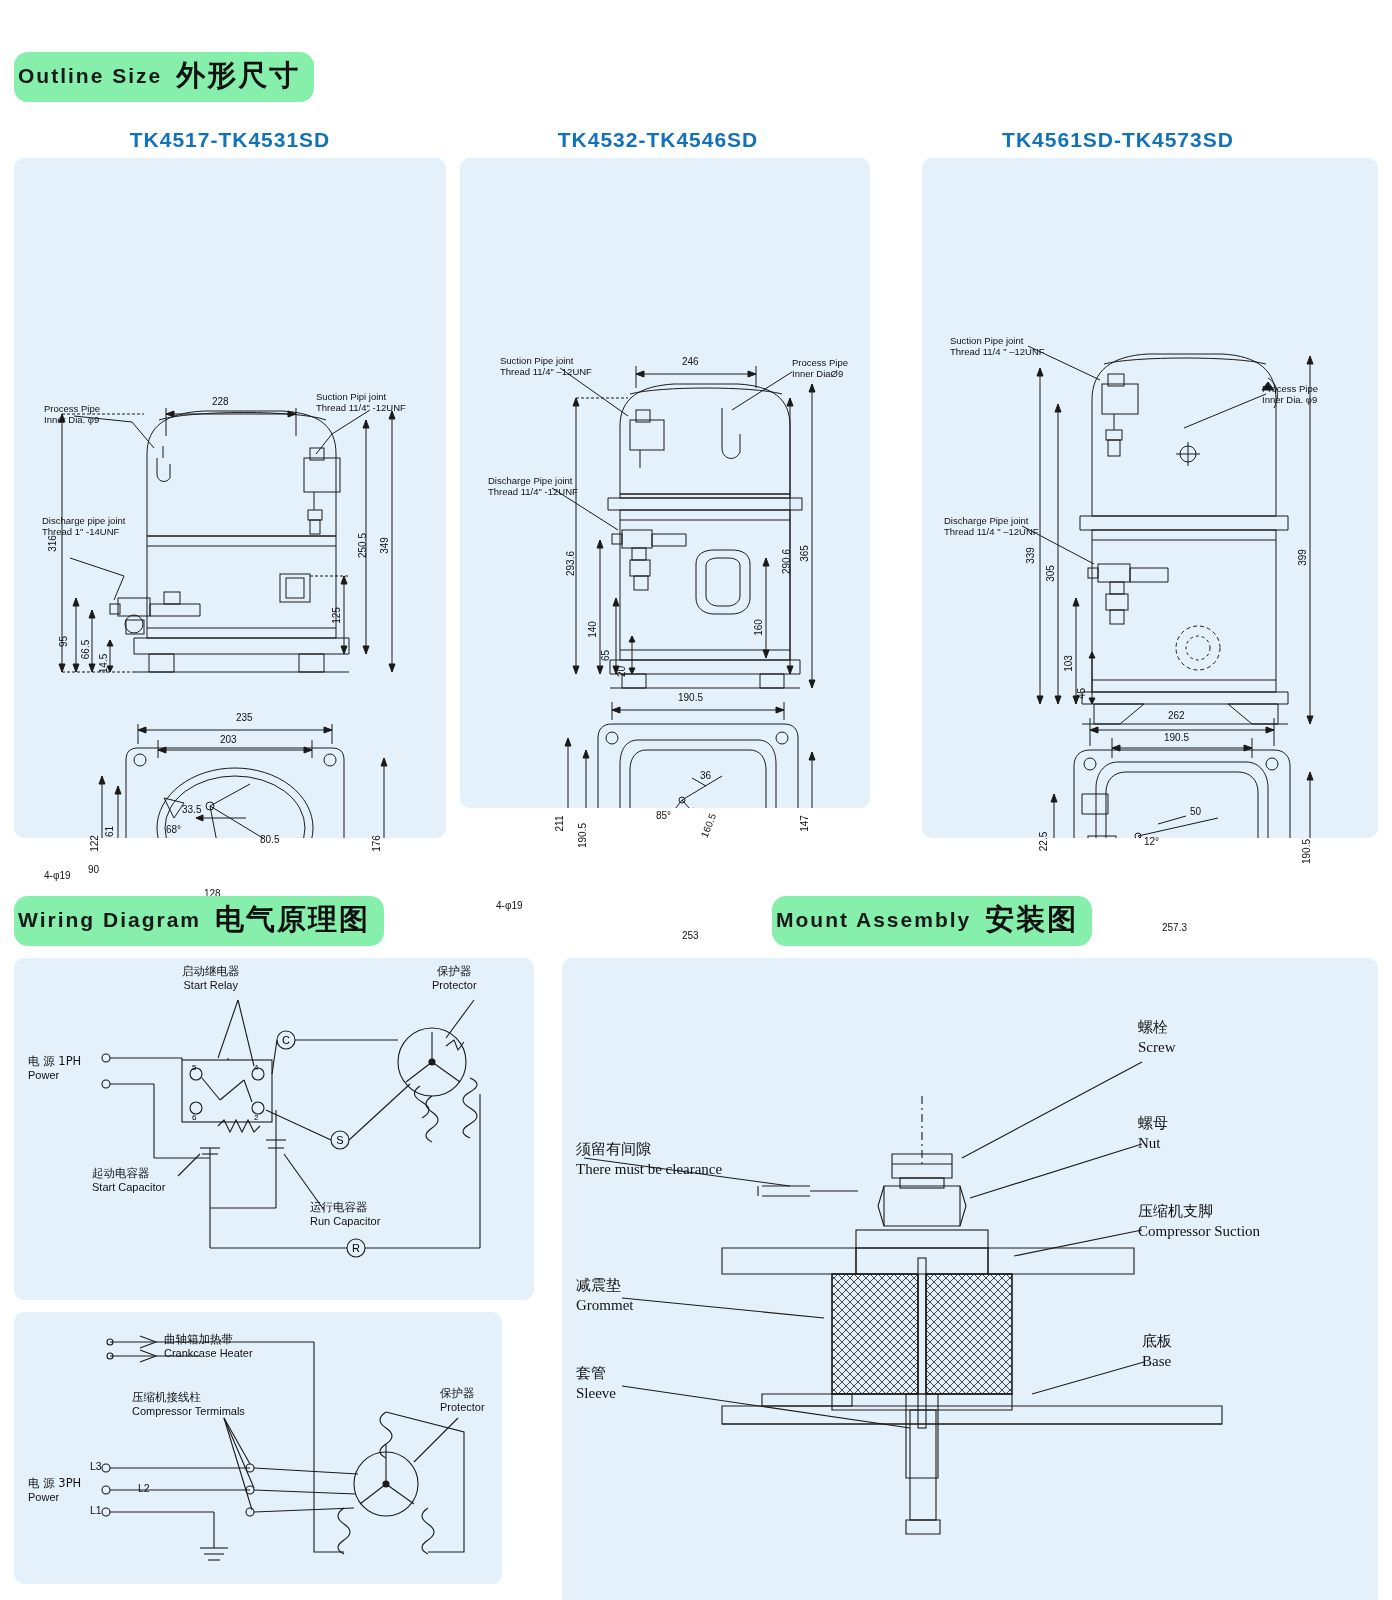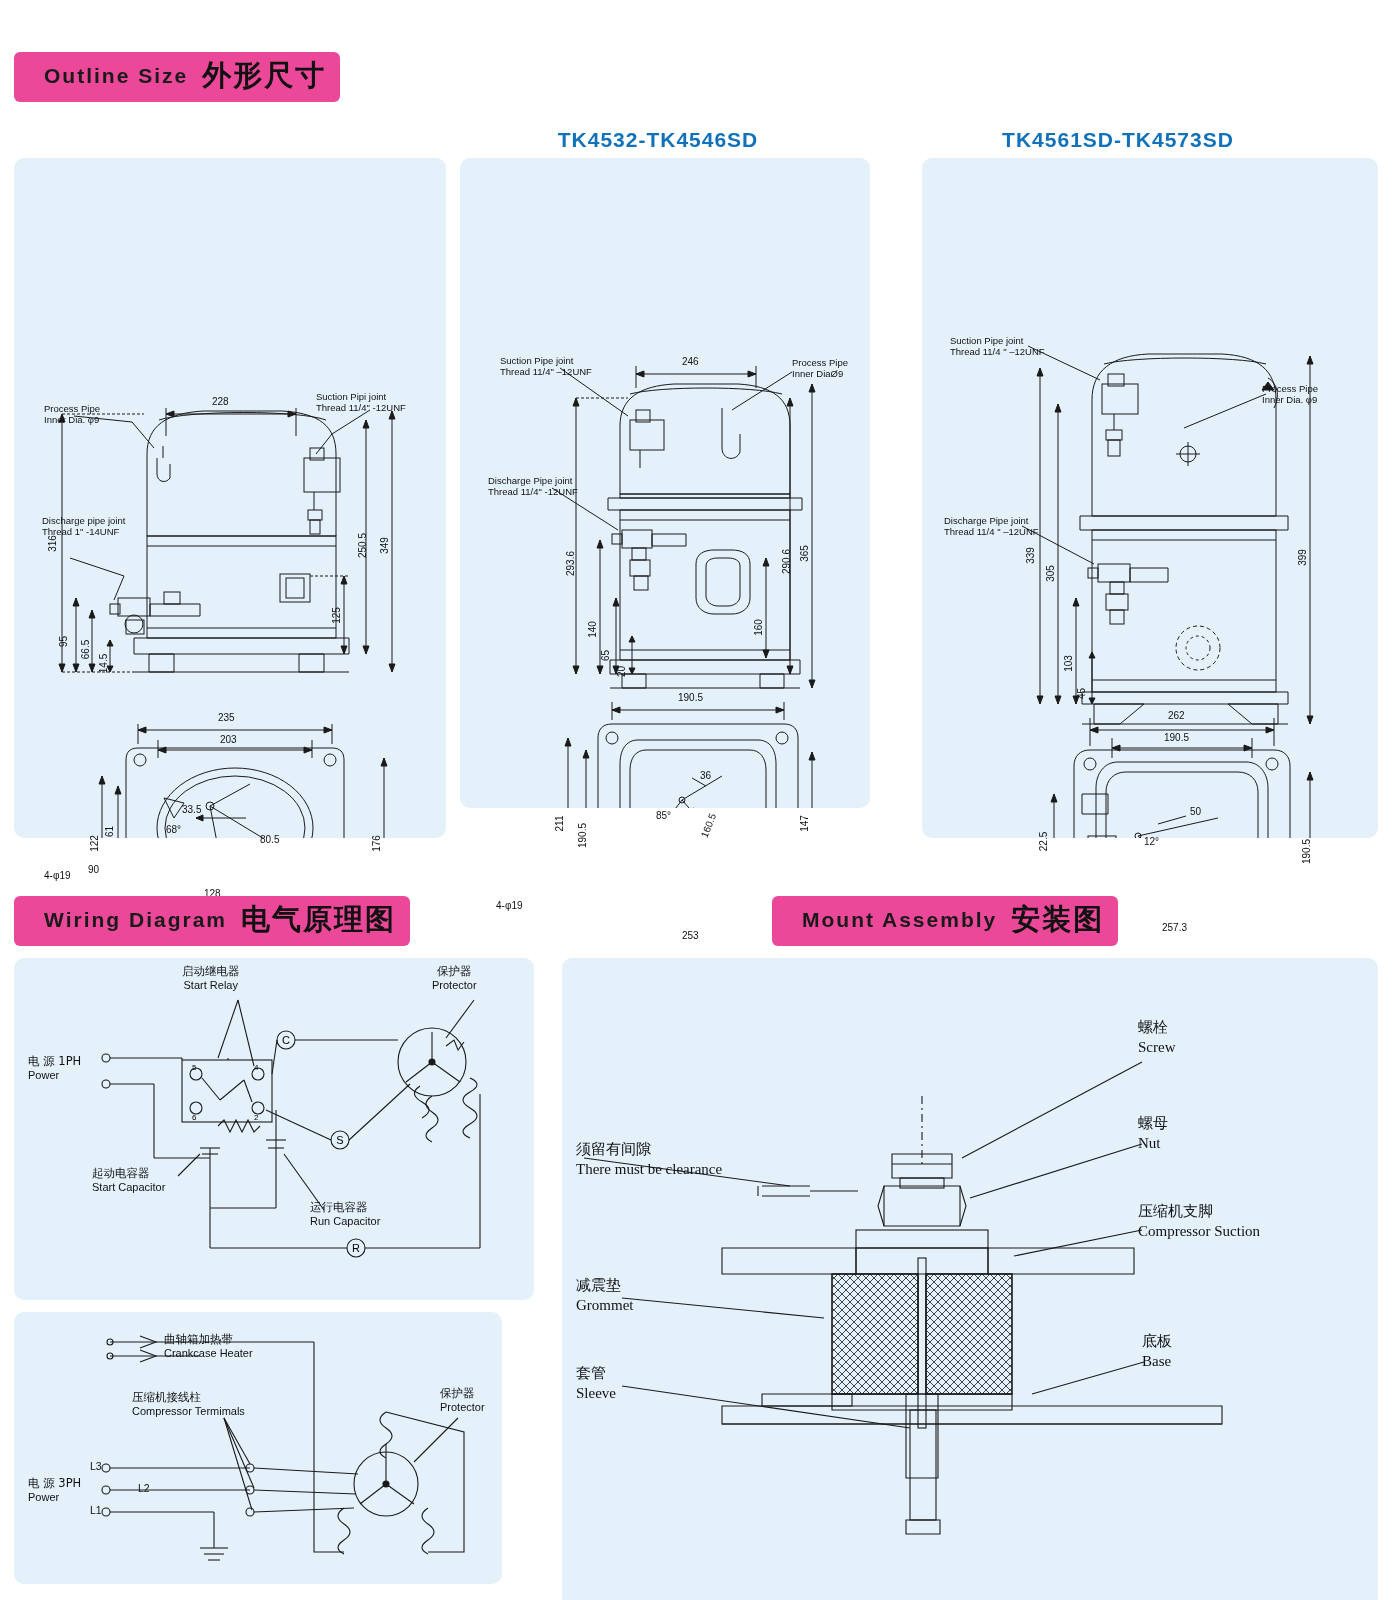--- a/index.html
+++ b/index.html
@@ -11,25 +11,25 @@
   #page {
     position: relative;
     width: 1392px;
     height: 1600px;
     background: #ffffff;
     overflow: hidden;
   }
   
   .pill {
     position: absolute;
-    background: #ec4899;
+    background: #86efac;
     display: flex;
     align-items: center;
-    padding: 4px 14px 6px 30px;
-    border-radius: 6px;
+    padding: 4px 14px 6px 4px;
+    border-radius: 14px;
     white-space: nowrap;
   }
   .pill .en {
     font-size: 21px;
     font-weight: bold;
     letter-spacing: 2px;
     color: #1a1a1a;
   }
   .pill .cn {
     font-size: 29px;
@@ -92,20 +92,21 @@
 </head>
 <body>
 
 <div id="page">
 
   <div class="pill" style="left:14px; top:52px;">
     <span class="en">Outline Size</span>
     <span class="cn">外形尺寸</span>
   </div>
 
+  <div class="model-title" style="left:20px; top:128px; width:420px;">TK4517-TK4531SD</div>
   <div class="model-title" style="left:448px; top:128px; width:420px;">TK4532-TK4546SD</div>
   <div class="model-title" style="left:908px; top:128px; width:420px;">TK4561SD-TK4573SD</div>
 
   <div class="panel" style="left:14px; top:158px; width:432px; height:680px;">
 
     <svg class="dwg" width="432" height="680" viewBox="0 0 432 680">
       <g fill="none" stroke="#1a1a1a" stroke-width="1">
 
         <path d="M133 296 C133 268, 152 255, 190 253 L268 253 C305 255, 322 268, 322 296 L322 378 L133 378 Z"></path>
         <rect x="133" y="378" width="189" height="102"></rect>
@@ -242,21 +243,21 @@
     </div>
 
     <div class="dim" style="left:198px; top:238px;">228</div>
     <div class="dim" style="left:30px; top:380px; transform:rotate(-90deg);">316</div>
     <div class="dim" style="left:336px; top:382px; transform:rotate(-90deg);">250.5</div>
     <div class="dim" style="left:362px; top:382px; transform:rotate(-90deg);">349</div>
     <div class="dim" style="left:314px; top:452px; transform:rotate(-90deg);">125</div>
     <div class="dim" style="left:44px; top:478px; transform:rotate(-90deg);">95</div>
     <div class="dim" style="left:62px; top:486px; transform:rotate(-90deg);">66.5</div>
     <div class="dim" style="left:80px; top:500px; transform:rotate(-90deg);">14.5</div>
-    <div class="dim" style="left:204px; top:554px;">235</div>
+    <div class="dim" style="left:222px; top:554px;">235</div>
     <div class="dim" style="left:206px; top:576px;">203</div>
     <div class="dim" style="left:72px; top:680px; transform:rotate(-90deg);">122</div>
     <div class="dim" style="left:90px; top:668px; transform:rotate(-90deg);">61</div>
     <div class="dim" style="left:74px; top:706px;">90</div>
     <div class="dim" style="left:168px; top:646px;">33.5</div>
     <div class="dim" style="left:152px; top:666px;">68°</div>
     <div class="dim" style="left:246px; top:676px;">80.5</div>
     <div class="dim" style="left:190px; top:730px;">128</div>
     <div class="dim" style="left:354px; top:680px; transform:rotate(-90deg);">176</div>
     <div class="dim" style="left:30px; top:712px;">4-φ19</div>

